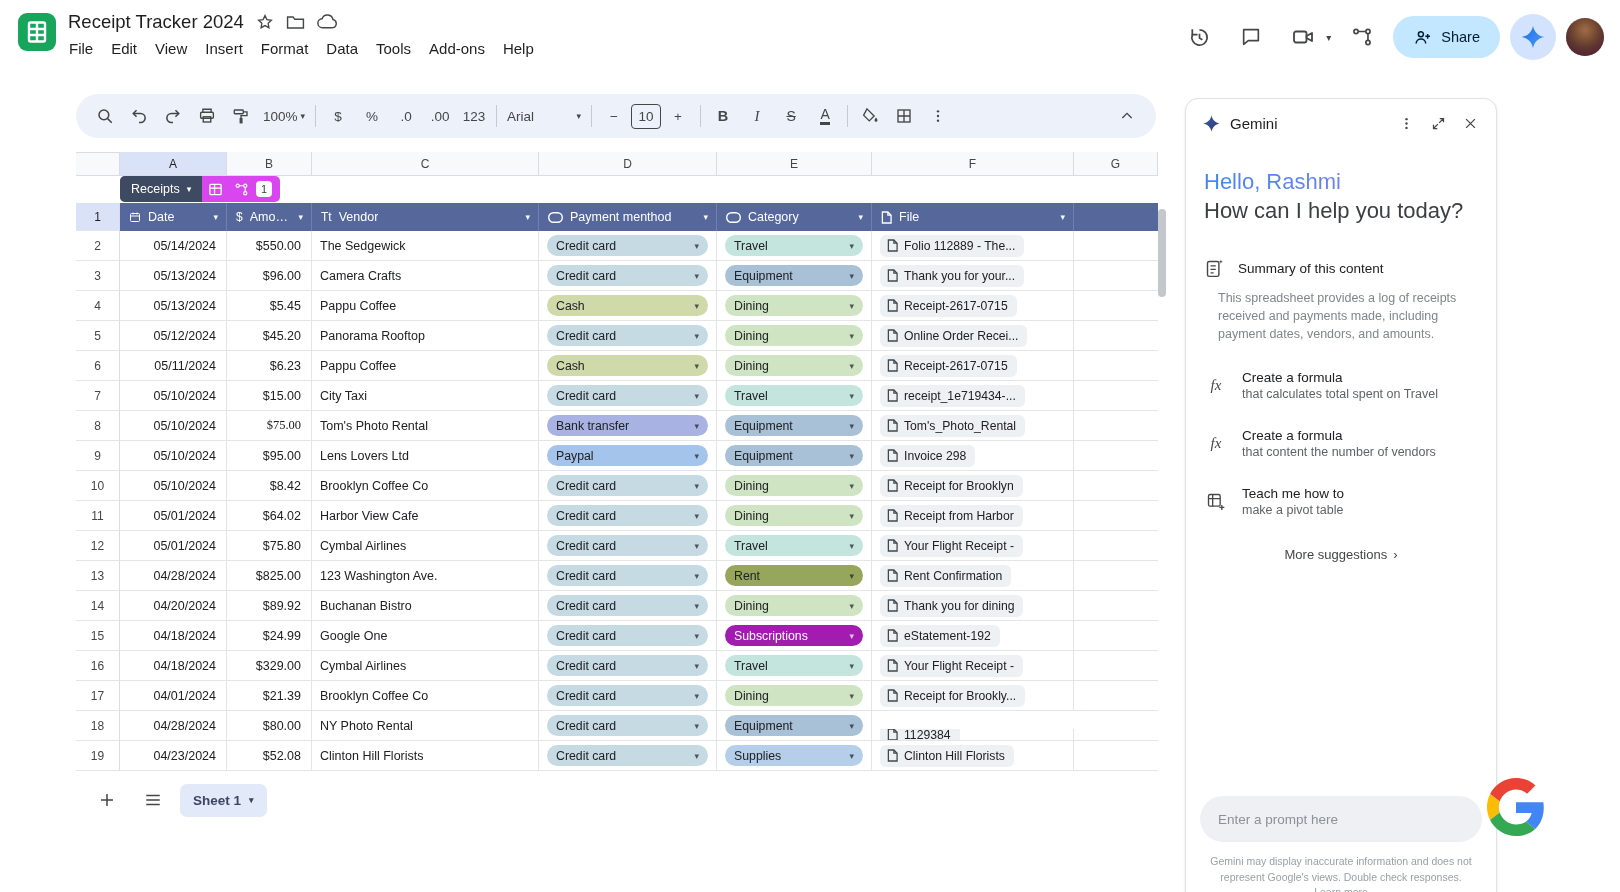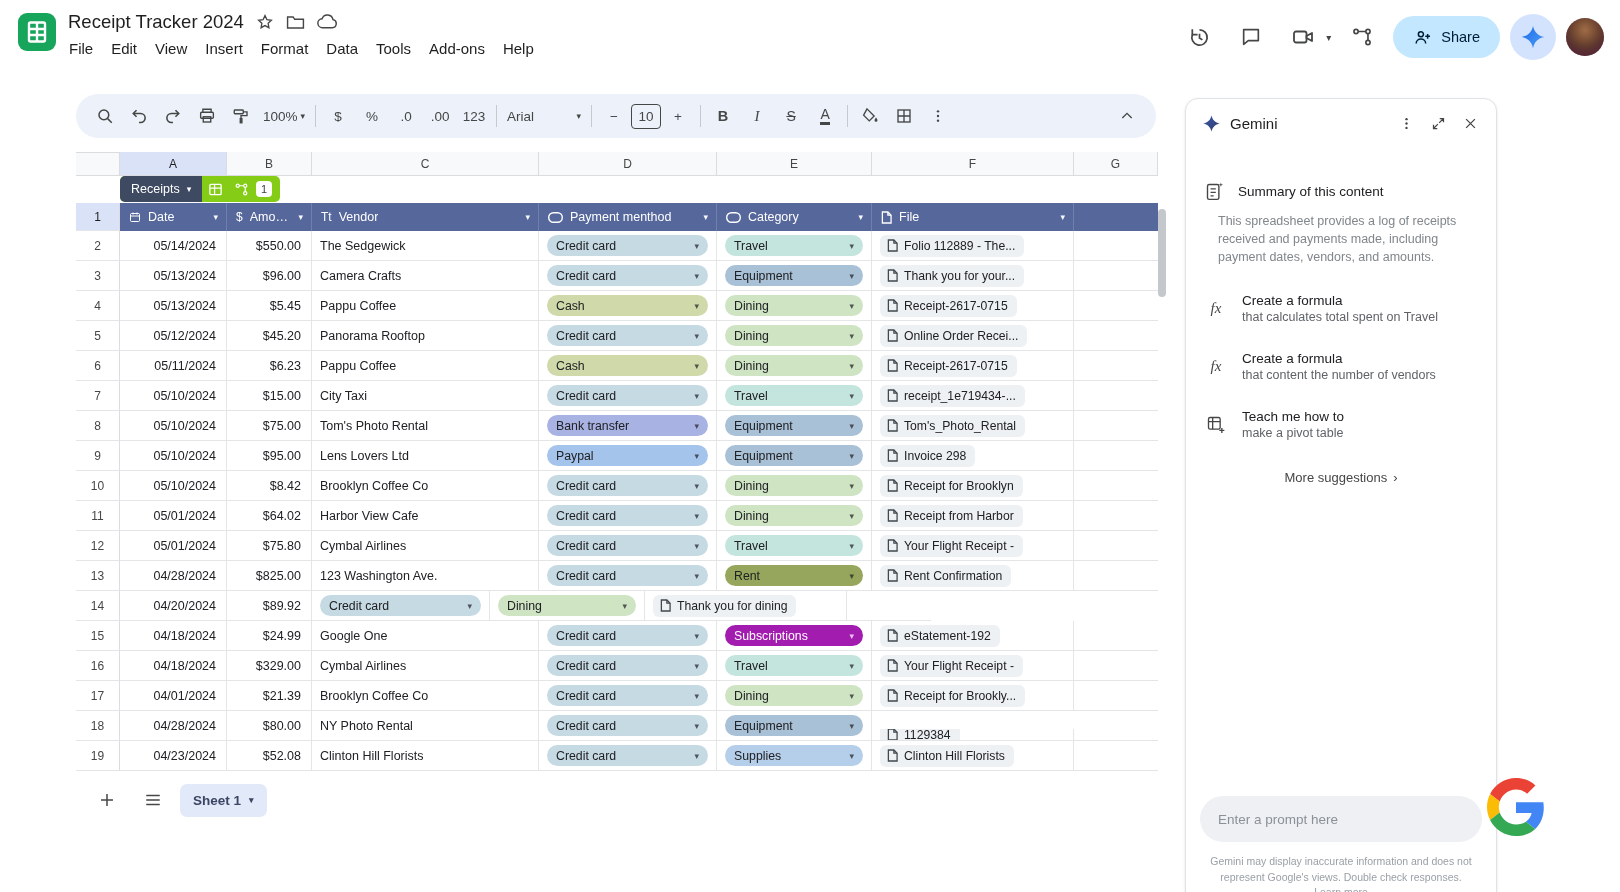--- a/index.html
+++ b/index.html
@@ -44,21 +44,21 @@
 
   
   .grid { position:relative; margin:14px 0 0 76px; width:1082px; font-size:12.5px; }
   .col-header-row { display:flex; height:24px; }
   .corner-cell { background:#f8f9fa; border:1px solid #dadce0; border-width:1px 1px 1px 0; }
   .col-letter { background:#f8f9fa; border-bottom:1px solid #dadce0; border-right:1px solid #dadce0;
     display:flex; align-items:center; justify-content:center; color:#444746; font-size:12px; cursor:pointer; }
   .col-letter.selected { background:#d9e2f7; color:#1f1f1f; }
   .chip-band { position:relative; height:27px; background:#fff; }
   .table-strip { position:absolute; left:44px; top:0; height:26px; display:flex; align-items:center;
-    background:#84cc16; border-radius:5px; padding-right:8px; }
+    background:#d946ef; border-radius:5px; padding-right:8px; }
   .table-name-chip { height:26px; background:#3e4a61; border-radius:5px 0 0 5px; color:#fff;
     display:flex; align-items:center; gap:7px; padding:0 11px; font-size:12.5px; cursor:pointer; }
   .table-name-chip .tcaret { font-size:9px; }
   .strip-icon { width:26px; height:26px; display:flex; align-items:center; justify-content:center; color:#fff; cursor:pointer; }
   .strip-badge { min-width:16px; height:16px; background:#fff; color:#3c4043; border-radius:4px;
     font-size:11px; display:flex; align-items:center; justify-content:center; padding:0 3px; margin-left:2px; }
   .sheet-row { display:flex; height:30px; }
   .header-row { height:28px; }
   .row-num { background:#fff; border-right:1px solid #dadce0; border-bottom:1px solid #e4e5e7;
     display:flex; align-items:center; justify-content:center; color:#444746; font-size:12px; cursor:pointer; }
@@ -567,21 +567,21 @@
                 </svg>
               </span>
               <span>receipt_1e719434-...</span>
             </div>
           </div>
           <div class="cell c-empty" style="width: 84px; border-right: none;"></div>
         </div>
         <div class="sheet-row data-row">
           <div class="row-num" style="width: 44px;">8</div>
           <div class="cell c-date" style="width: 107px;">05/10/2024</div>
-          <div class="cell c-amount" style="width: 85px;">$75.00</div>
+          <div class="cell c-amount" style="width: 85px; font-family: Liberation Serif, serif;">$75.00</div>
           <div class="cell c-vendor" style="width: 227px;">Tom's Photo Rental</div>
           <div class="cell c-chip" style="width: 178px;">
             <div class="dd-chip" style="background: rgb(169, 179, 227);">
               <span>Bank transfer</span>
               <span class="dd-caret">▾</span>
             </div>
           </div>
           <div class="cell c-chip" style="width: 155px;">
             <div class="dd-chip" style="background: rgb(169, 193, 215);">
               <span>Equipment</span>
@@ -748,20 +748,21 @@
               </span>
               <span>Rent Confirmation</span>
             </div>
           </div>
           <div class="cell c-empty" style="width: 84px; border-right: none;"></div>
         </div>
         <div class="sheet-row data-row">
           <div class="row-num" style="width: 44px;">14</div>
           <div class="cell c-date" style="width: 107px;">04/20/2024</div>
           <div class="cell c-amount" style="width: 85px;">$89.92</div>
+          <div class="cell c-vendor" style="width: 227px;">Buchanan Bistro</div>
           <div class="cell c-chip" style="width: 178px;">
             <div class="dd-chip" style="background: rgb(198, 218, 228);">
               <span>Credit card</span>
               <span class="dd-caret">▾</span>
             </div>
           </div>
           <div class="cell c-chip" style="width: 155px;">
             <div class="dd-chip" style="background: rgb(206, 228, 195);">
               <span>Dining</span>
               <span class="dd-caret">▾</span>
@@ -980,20 +981,24 @@
               <path d="M14 4h6v6M10 20H4v-6M20 4l-7 7M4 20l7-7"></path>
             </svg>
         </div>
         <div class="gp-act">
           <svg width="15" height="15" viewBox="0 0 24 24" fill="none" stroke="currentColor" stroke-width="2">
               <path d="M5 5l14 14M19 5L5 19"></path>
             </svg>
         </div>
       </div>
     </div>
+    <div class="gp-greeting">
+      <div class="hello">Hello, Rashmi</div>
+      <div class="question">How can I help you today?</div>
+    </div>
     <div class="gp-content">
       <div class="sum-head">
         <span class="sum-icon">
           <svg width="21" height="21" viewBox="0 0 24 24" fill="none" stroke="currentColor" stroke-width="1.6">
               <rect x="4" y="4" width="13" height="17" rx="2"></rect>
               <path d="M7.5 9h6M7.5 13h6M7.5 17h3.5"></path>
               <path d="M19.3 1.8l.6 1.8 1.8.6-1.8.6-.6 1.8-.6-1.8-1.8-.6 1.8-.6z" fill="currentColor" stroke="none"></path>
             </svg>
         </span>
         <span class="sum-title">Summary of this content</span>

